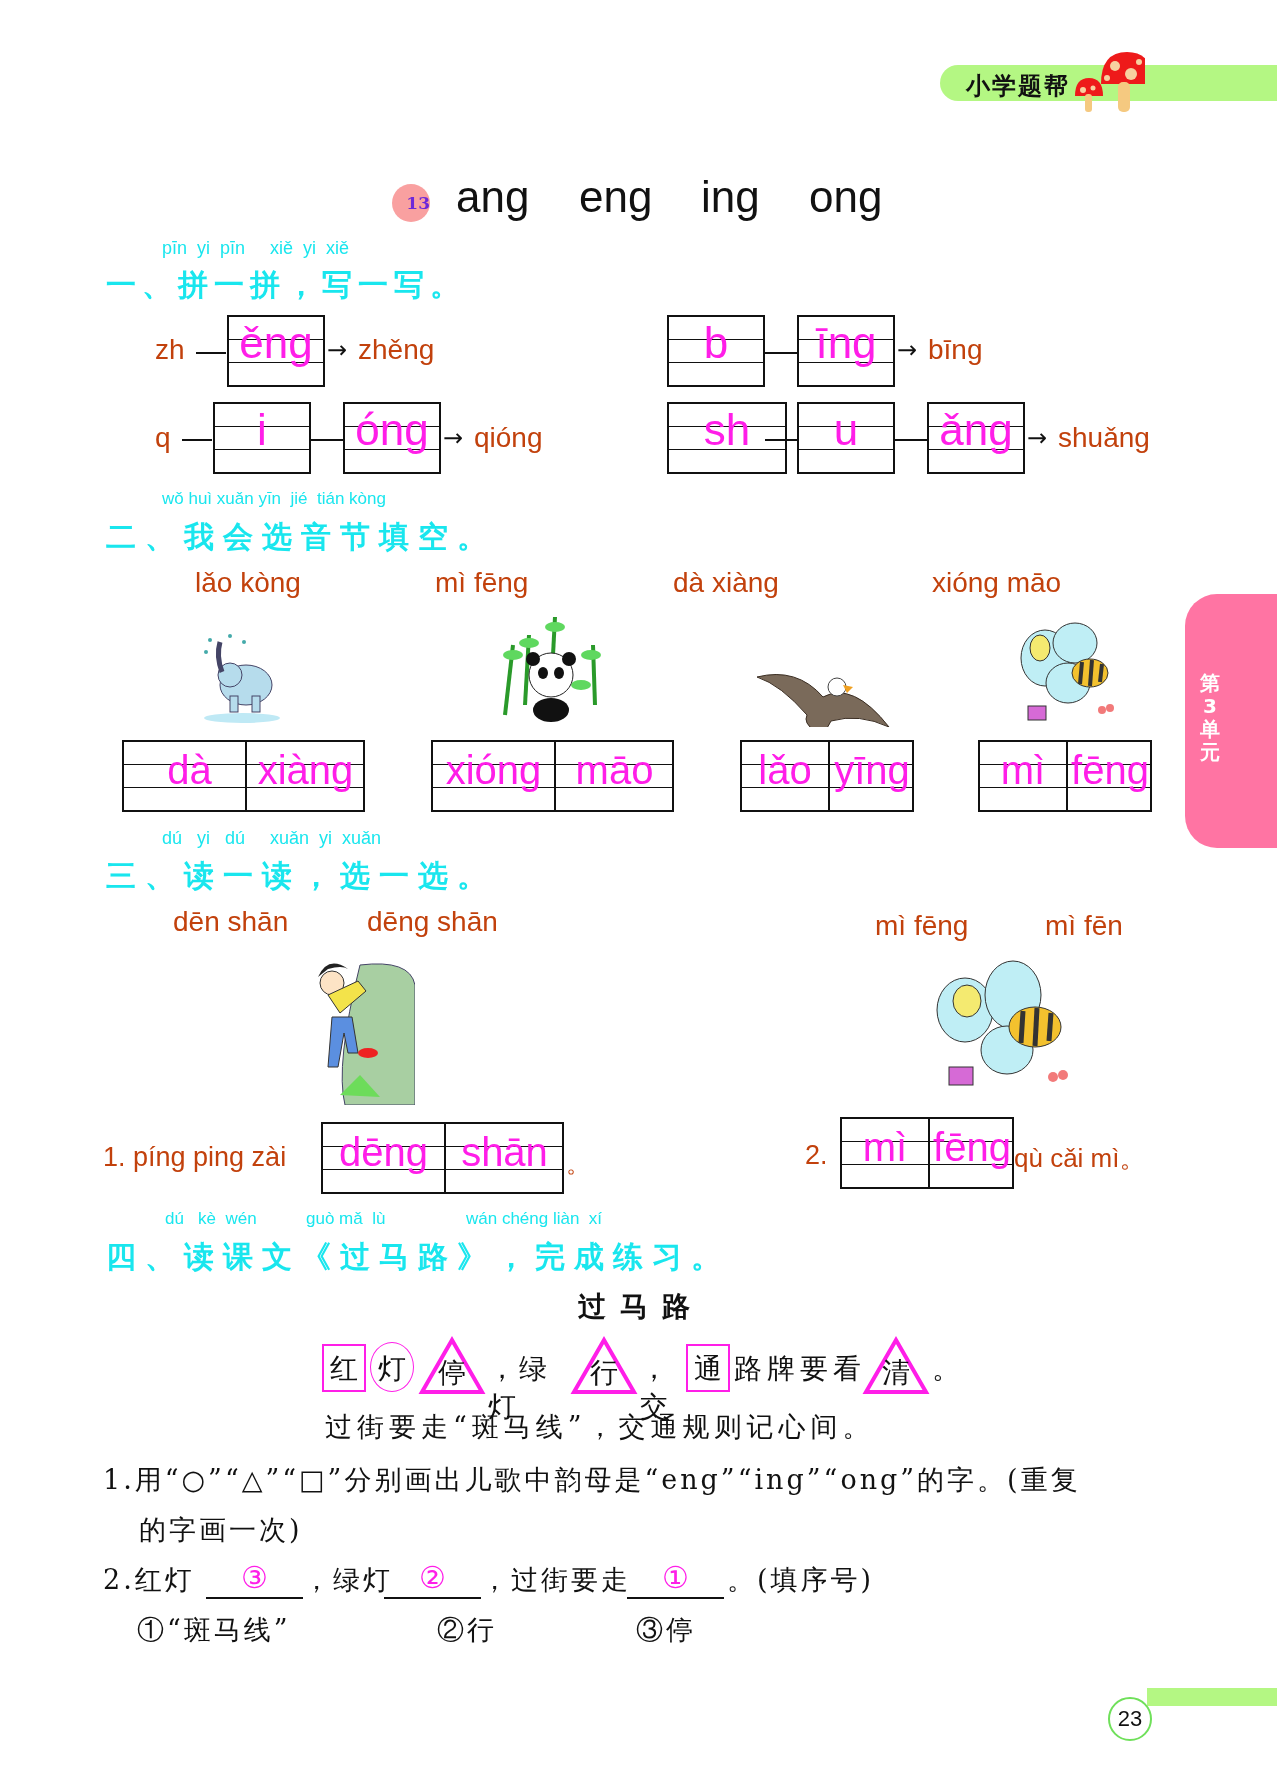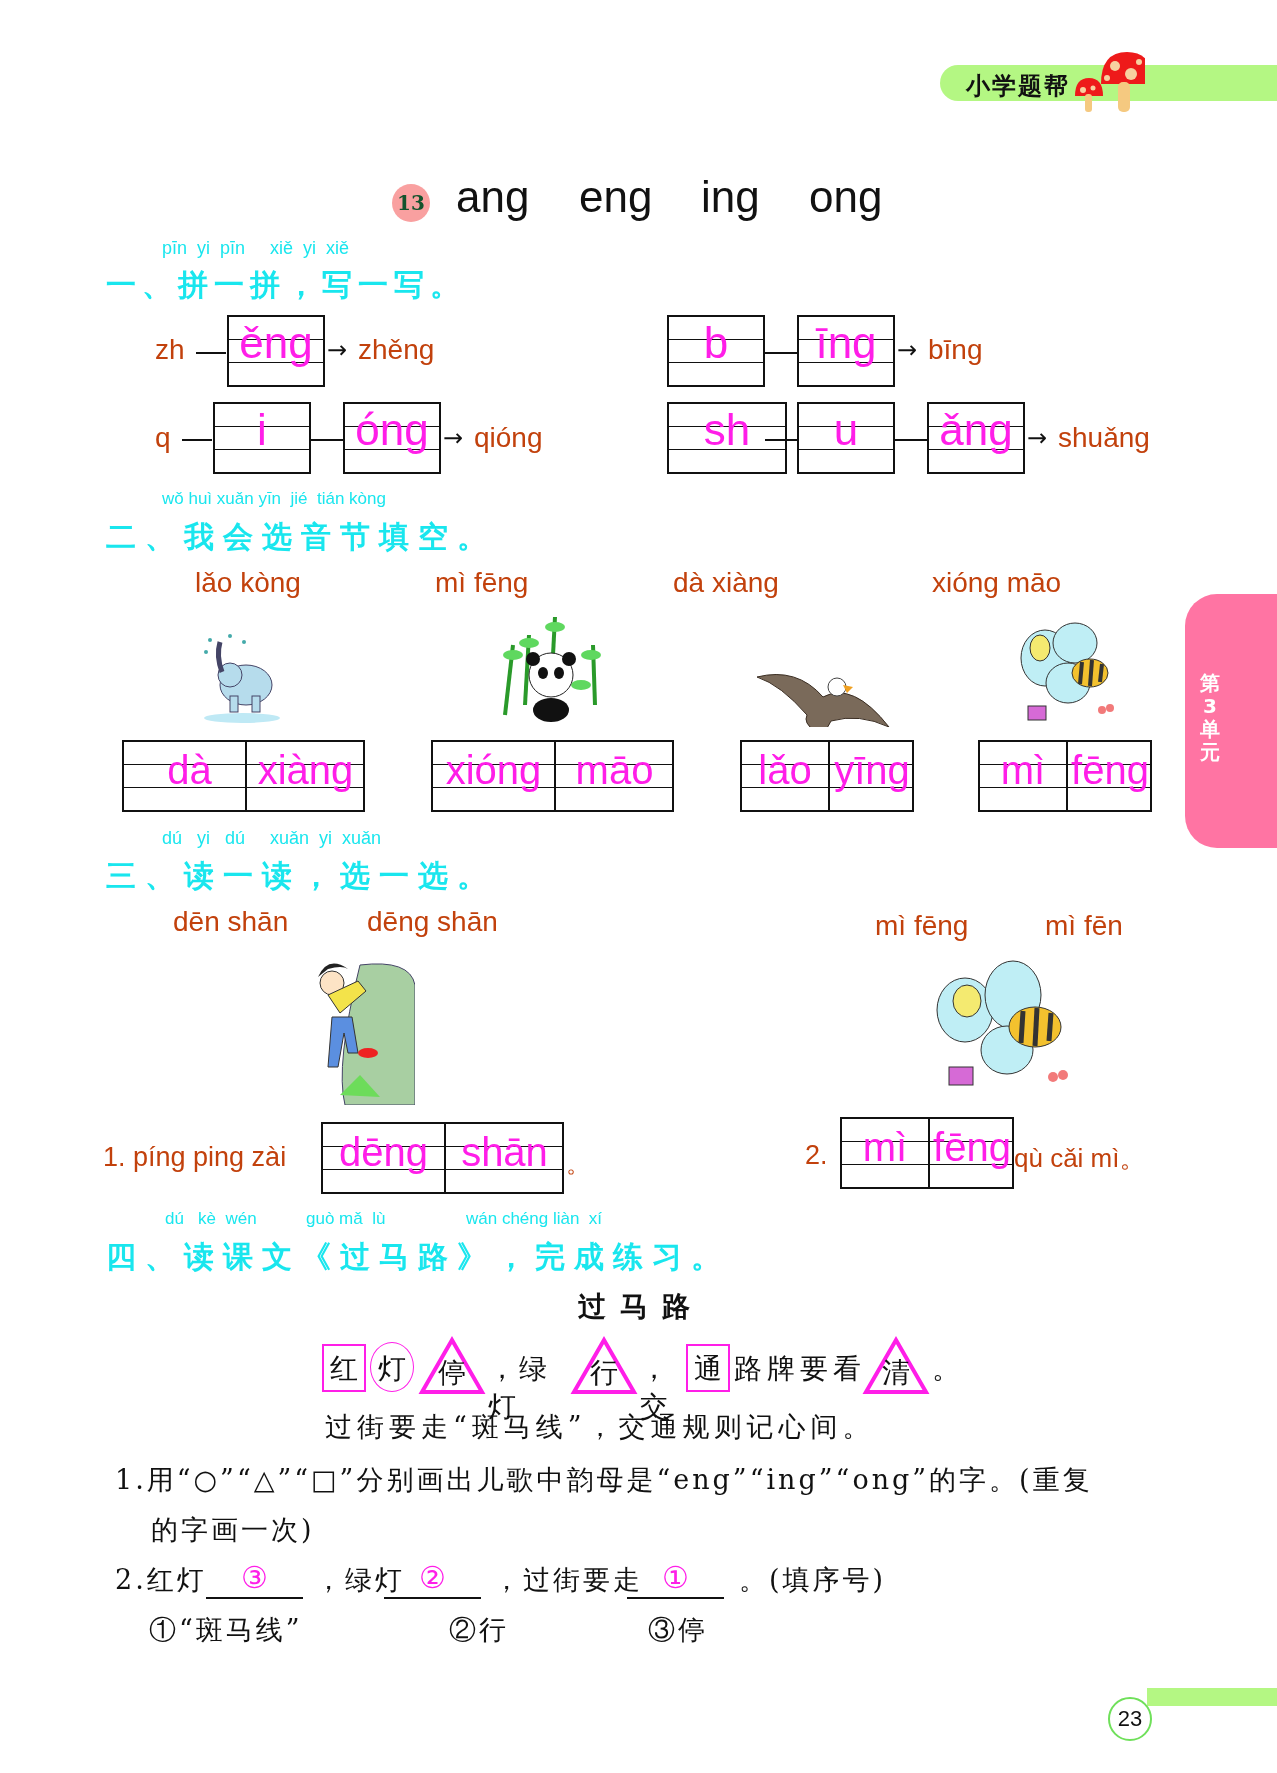--- a/index.html
+++ b/index.html
@@ -4,22 +4,22 @@
 <style>
   html, body { margin: 0; padding: 0; background: #ffffff; }
   body { width: 1277px; height: 1773px; position: relative; overflow: hidden;
          font-family: "DejaVu Sans", "Liberation Sans", sans-serif; color: #111; }
   .abs { position: absolute; }
   
   .brand-bar { left: 940px; top: 65px; width: 337px; height: 36px; background: #b4f783; border-radius: 18px 0 0 18px; }
   .brand-text { left: 966px; top: 70px; font-size: 24px; font-weight: bold; letter-spacing: 2px; color:#111; }
   .mush { position:absolute; }
   
-  .title-badge { left: 392px; top: 184px; width: 38px; height: 38px; border-radius: 50%; background:#f9a0a0; color:#14532d;
-                 font-family:"DejaVu Serif", serif; font-weight:bold; font-size:20px; line-height:38px; text-align:center; }
+  .title-badge { left: 392px; top: 184px; width: 38px; height: 38px; border-radius: 50%; background:#f9a0a0; color:#6d28d9;
+                 font-family:"DejaVu Serif", serif; font-weight:bold; font-size:17px; line-height:38px; text-align:right; }
   .title-rime { top: 172px; font-size: 44px; font-family:"Liberation Sans", sans-serif; color:#111; }
   
   .sec-pinyin { font-size: 18px; color:#19e6ee; font-family:"Liberation Sans", sans-serif; white-space:pre; }
   .sec-title { font-size: 30px; color:#19e6ee; font-weight:bold; letter-spacing: 6px; white-space:pre; }
   
   .box { position:absolute; border: 2px solid #111; box-sizing: border-box; }
   .box .l1, .box .l2 { position:absolute; left:0; right:0; height:1px; background:#111; }
   .box .l1 { top: 33%; } .box .l2 { top: 66%; }
   .box .ans { position:absolute; left:0; right:0; top: 6%; text-align:center; color:#ff1ee8; font-size:44px; line-height:1; font-family:"Liberation Sans", sans-serif; }
   .box .div { position:absolute; top:0; bottom:0; width:1.5px; background:#111; }
@@ -29,21 +29,21 @@
   .arrow { position:absolute; font-size:24px; color:#111; }
   
   .unit-tab { left: 1185px; top: 594px; width: 92px; height: 254px; background:#ff74a3; border-radius: 32px 0 0 32px; }
   .unit-tab-text { left: 1195px; top: 672px; width: 30px; color:#fff; font-weight:bold; font-size:20px; line-height:23px; text-align:center; }
   
   .poem { font-family:"DejaVu Serif", "Liberation Serif", serif; font-size: 28px; color:#111; white-space:pre; letter-spacing:4px; }
   .mark-box { position:absolute; border:2px solid #ff1ee8; box-sizing:border-box; }
   .mark-circle { position:absolute; border:1.5px solid #ff1ee8; border-radius:50%; box-sizing:border-box; }
   .mark-tri { position:absolute; }
   .poem-char { position:absolute; font-family:"DejaVu Serif", serif; font-size:28px; color:#111; text-align:center; }
-  .q-text { font-family:"DejaVu Serif", "Liberation Serif", serif; font-size:27px; color:#111; white-space:pre; letter-spacing:3px;margin-left:12px; }
+  .q-text { font-family:"DejaVu Serif", "Liberation Serif", serif; font-size:27px; color:#111; white-space:pre; letter-spacing:3px; }
   .blank { position:absolute; height:1.5px; background:#111; }
   .blank-ans { position:absolute; color:#ff1ee8; font-size:30px; text-align:center; font-family:"DejaVu Serif", serif; }
   .page-num-bar { left: 1147px; top: 1688px; width: 130px; height: 18px; background:#b4f783; }
   .page-num { left: 1108px; top: 1697px; width: 40px; height: 40px; border:2px solid #6fe05a; border-radius:50%; background:#fff;
               font-size:22px; line-height:40px; text-align:center; color:#111; font-family:"Liberation Sans", sans-serif; }
 </style>
 </head>
 <body>
 
 <div class="abs brand-bar"></div>

